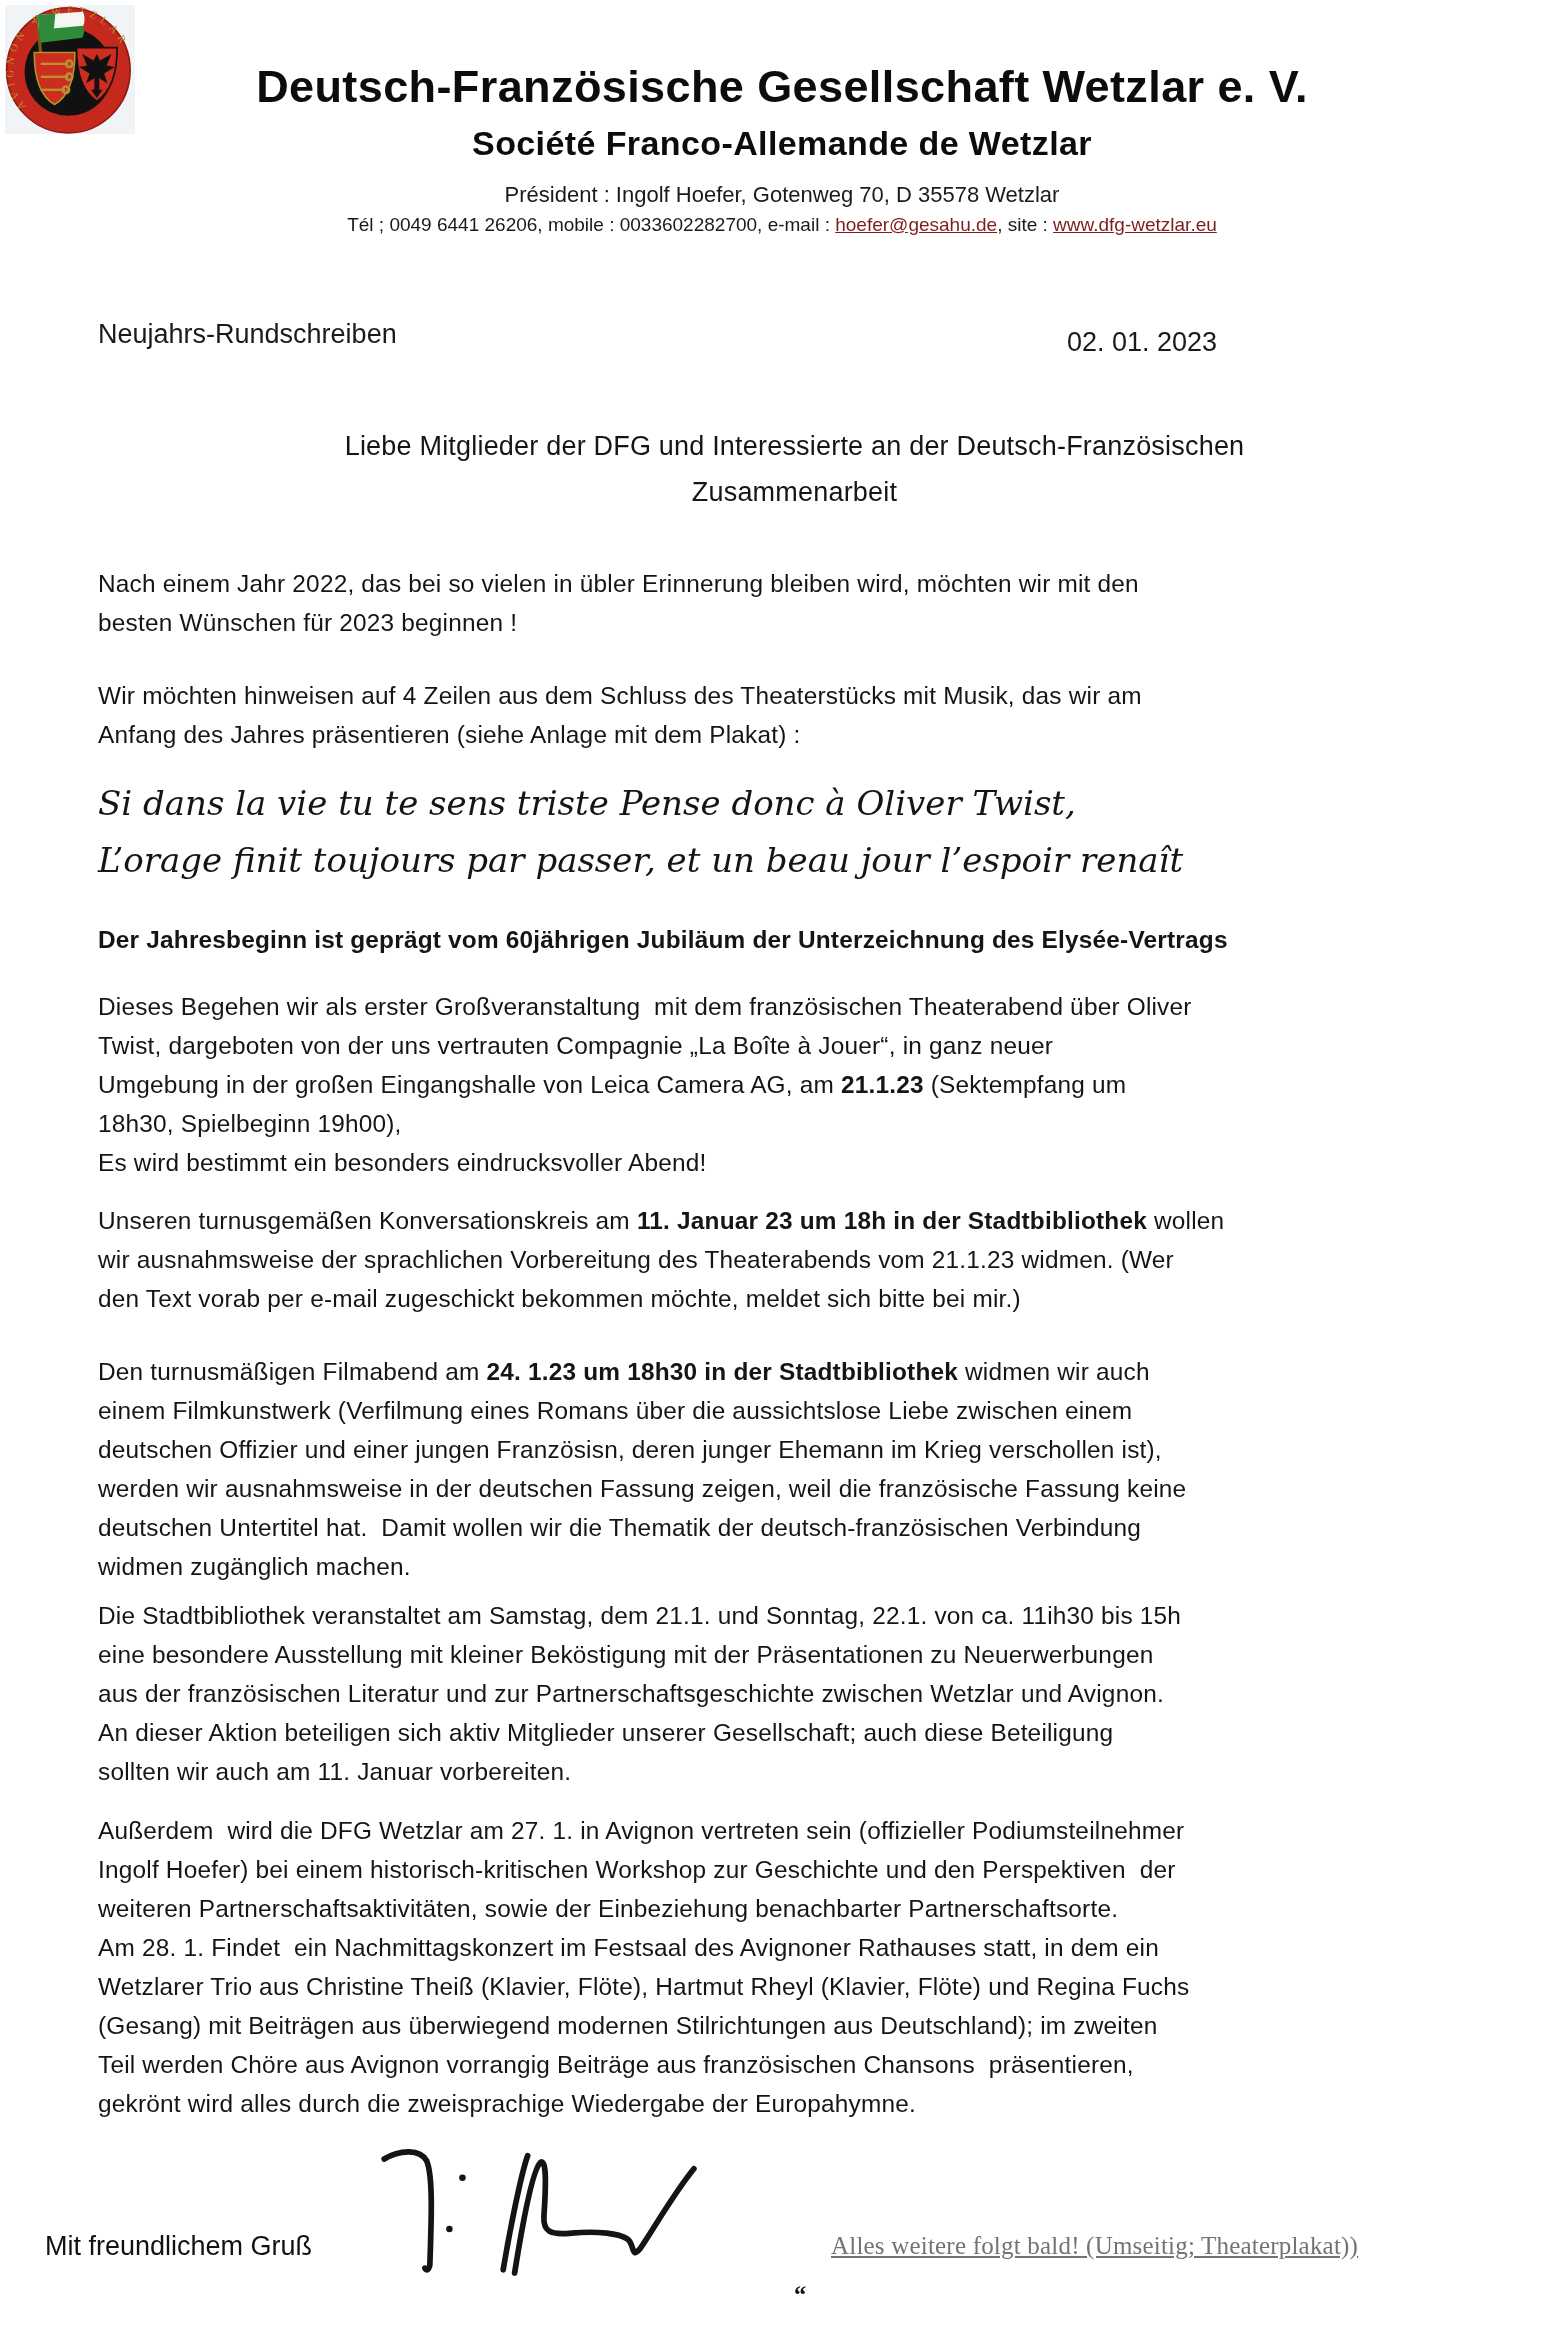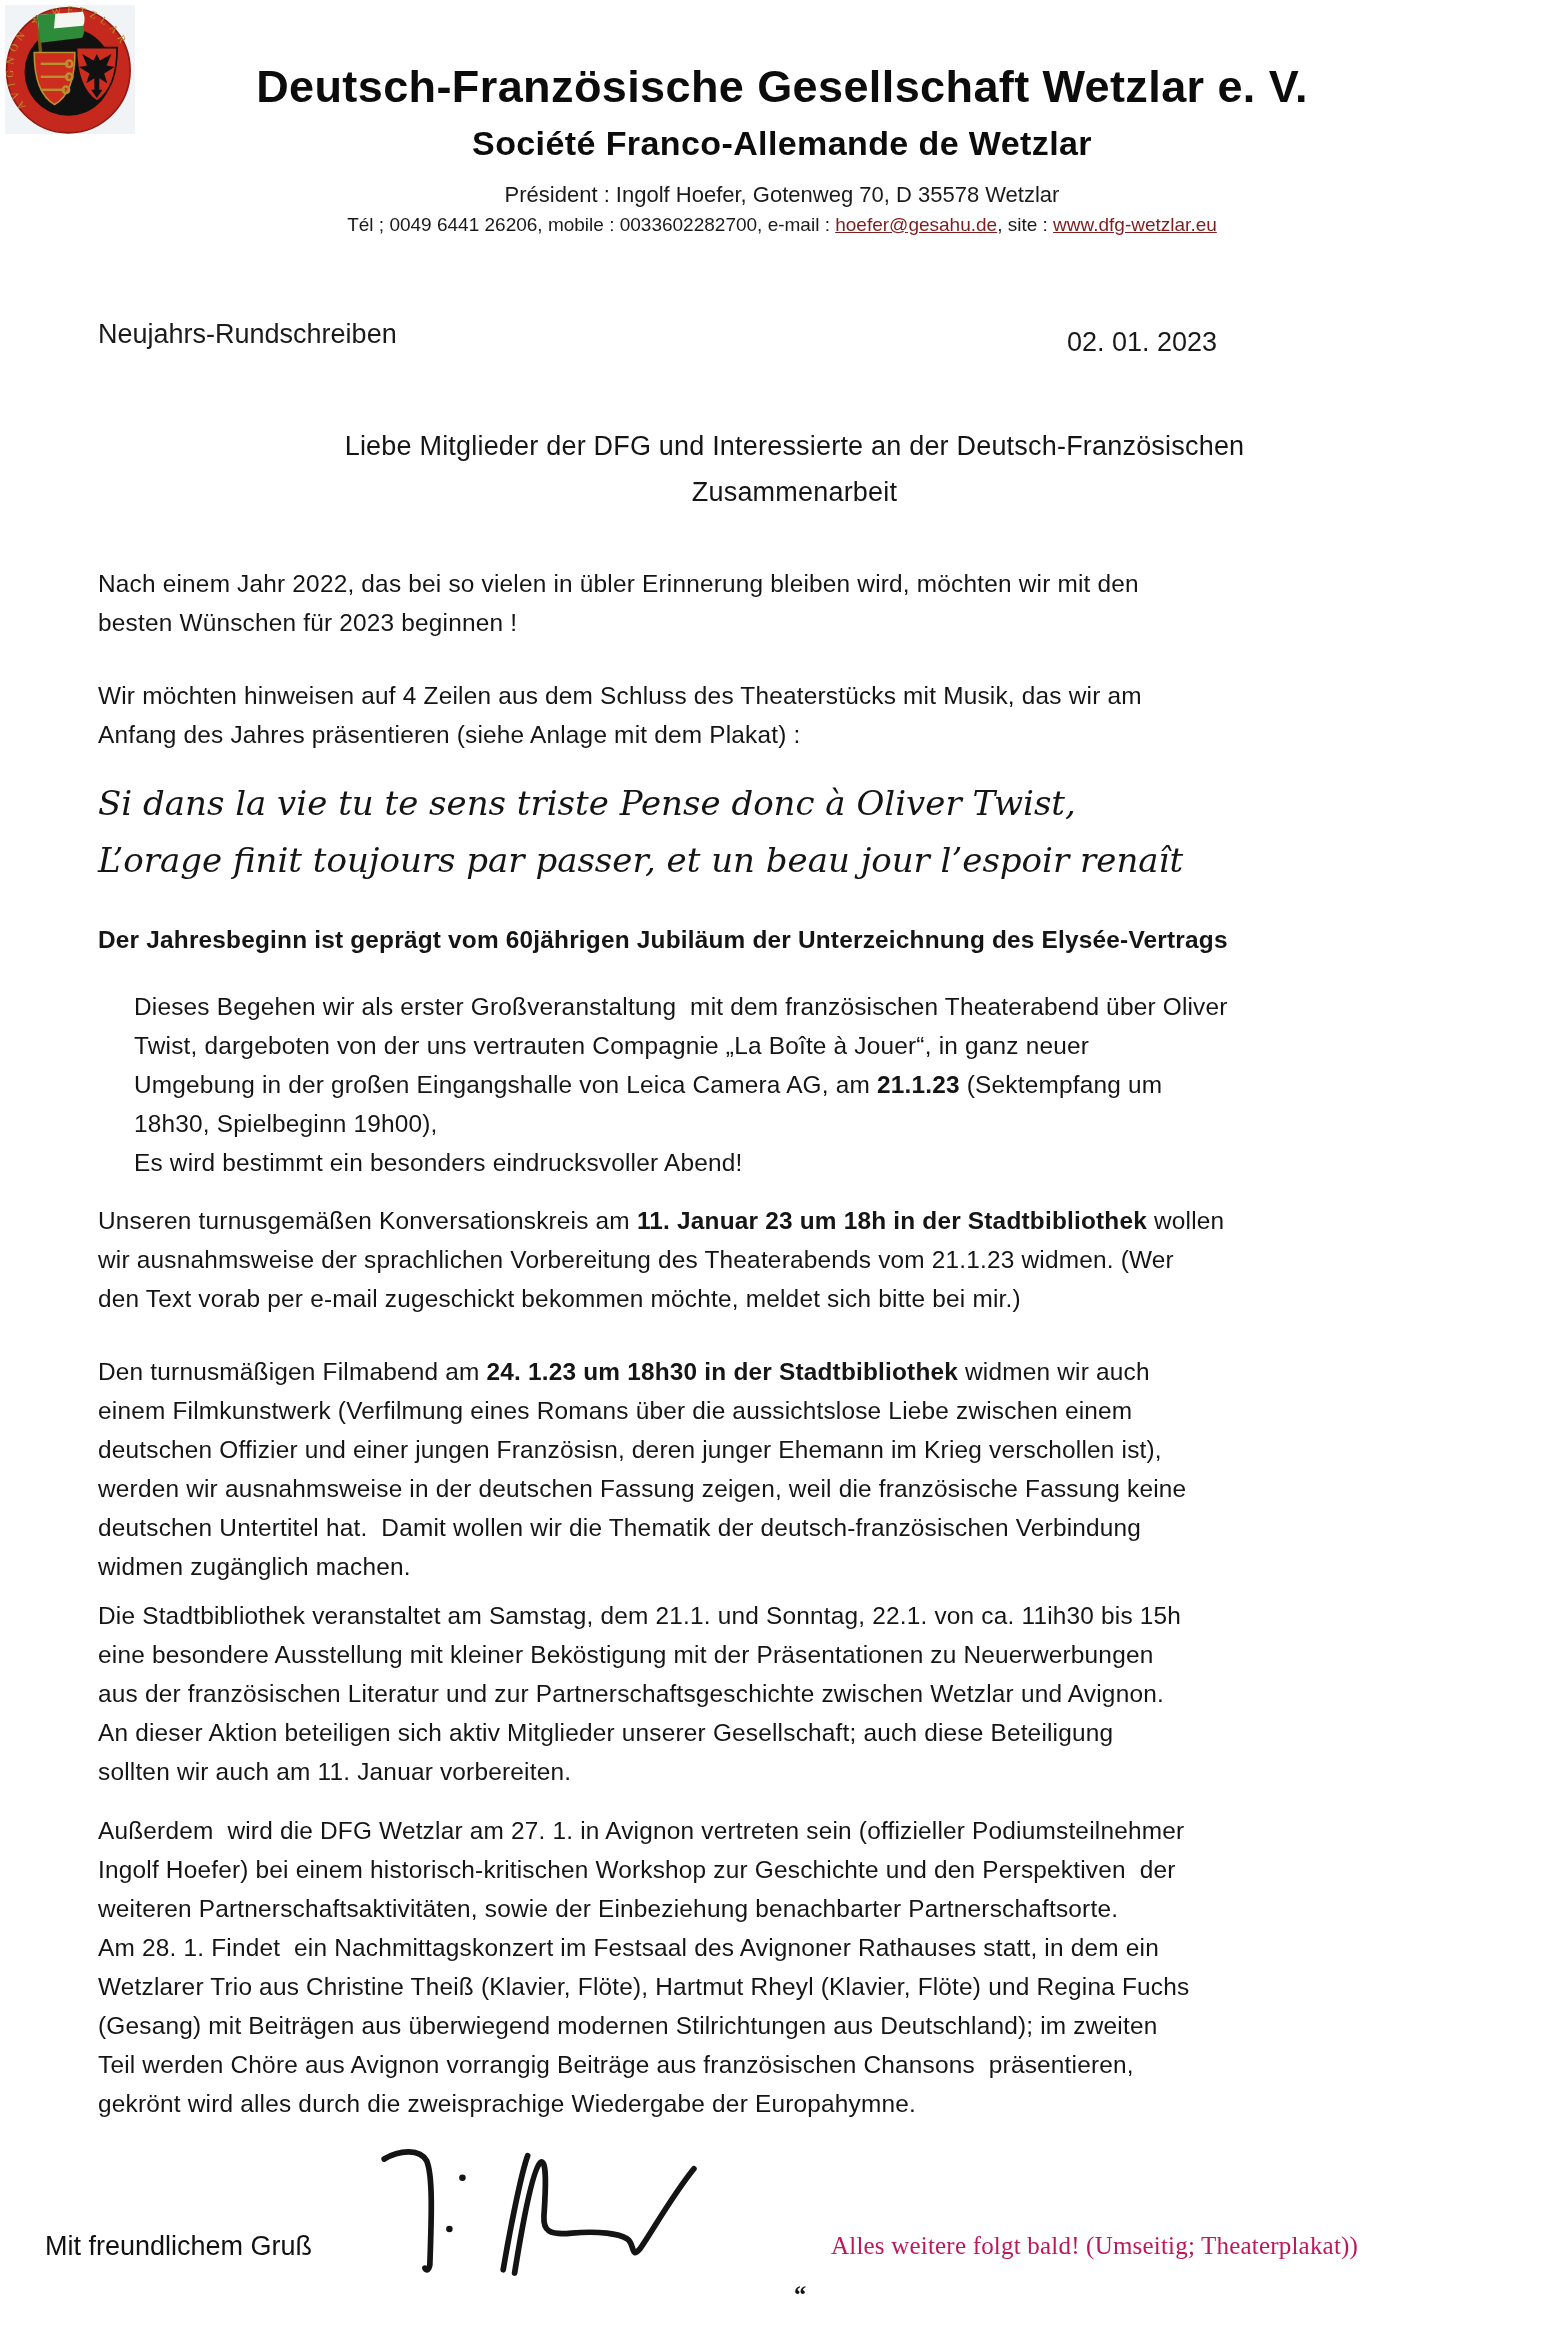--- a/index.html
+++ b/index.html
@@ -56,34 +56,34 @@
     font-family: "DejaVu Serif", serif;
     font-style: italic;
     font-size: 34px;
     line-height: 57px;
     letter-spacing: 0px;
   }
 
   .paras > .para:nth-child(2) { margin-top: 49px; }  
   .paras > .para:nth-child(3) { margin-top: 34px; }  
   .paras > .para:nth-child(5) { margin-top: 31px; }  
-  .paras > .para:nth-child(6) { margin-top: 28px; margin-left: 36px; }  
+  .paras > .para:nth-child(6) { margin-top: 28px; }  
   .paras > .para:nth-child(7) { margin-top: 19.6px; }  
   .paras > .para:nth-child(8) { margin-top: 34px; }  
   .paras > .para:nth-child(9) { margin-top: 9.8px; }  
   .paras > .para:nth-child(10){ margin-top: 20px; }  
 
   
   .footer { position: absolute; left:0; top: 2141px; width: 1564px; height: 187px; }
   .greeting { position:absolute; left:45px; top:90px; font-size: 27px; color:#111; }
   .signature { position:absolute; left:358px; top:0px; width:367px; height:163px; }
   .closing-note {
     position:absolute; left:831px; top:91px;
     font-family: "Liberation Serif", serif;
-    font-size: 25px; color: #be185d; letter-spacing: 0.2px;
+    font-size: 25px; color: #737373; letter-spacing: 0.2px; text-decoration: underline;
   }
   .stray-mark {
     position:absolute; left:794px; top:2281px;
     font-family: "Liberation Serif", serif;
     font-weight: 700; font-size: 24.4px; color:#111;
   }
 </style>
 </head>
 <body>
 

